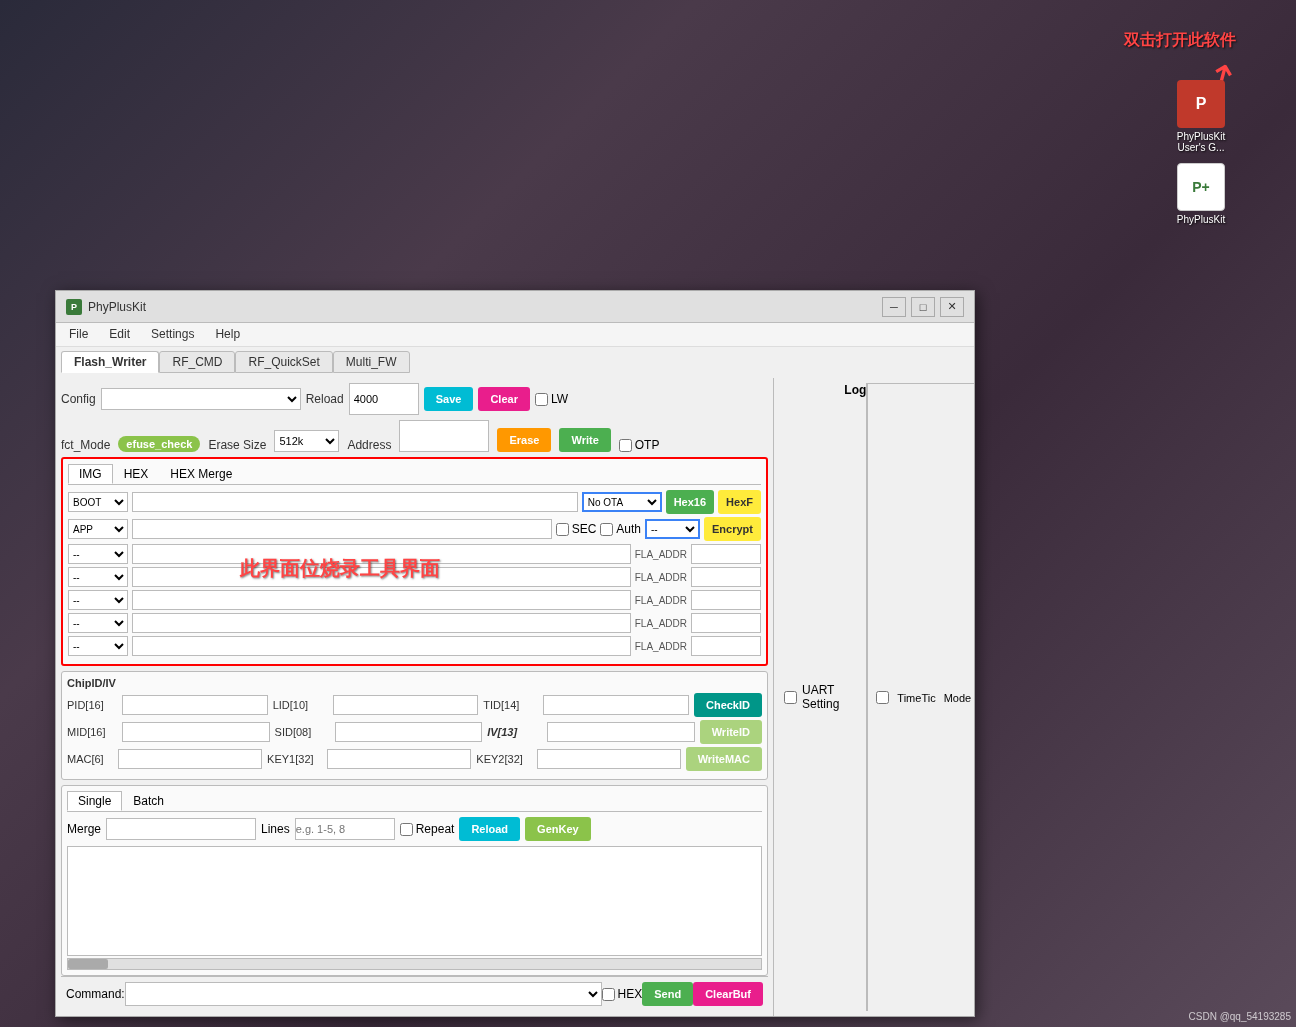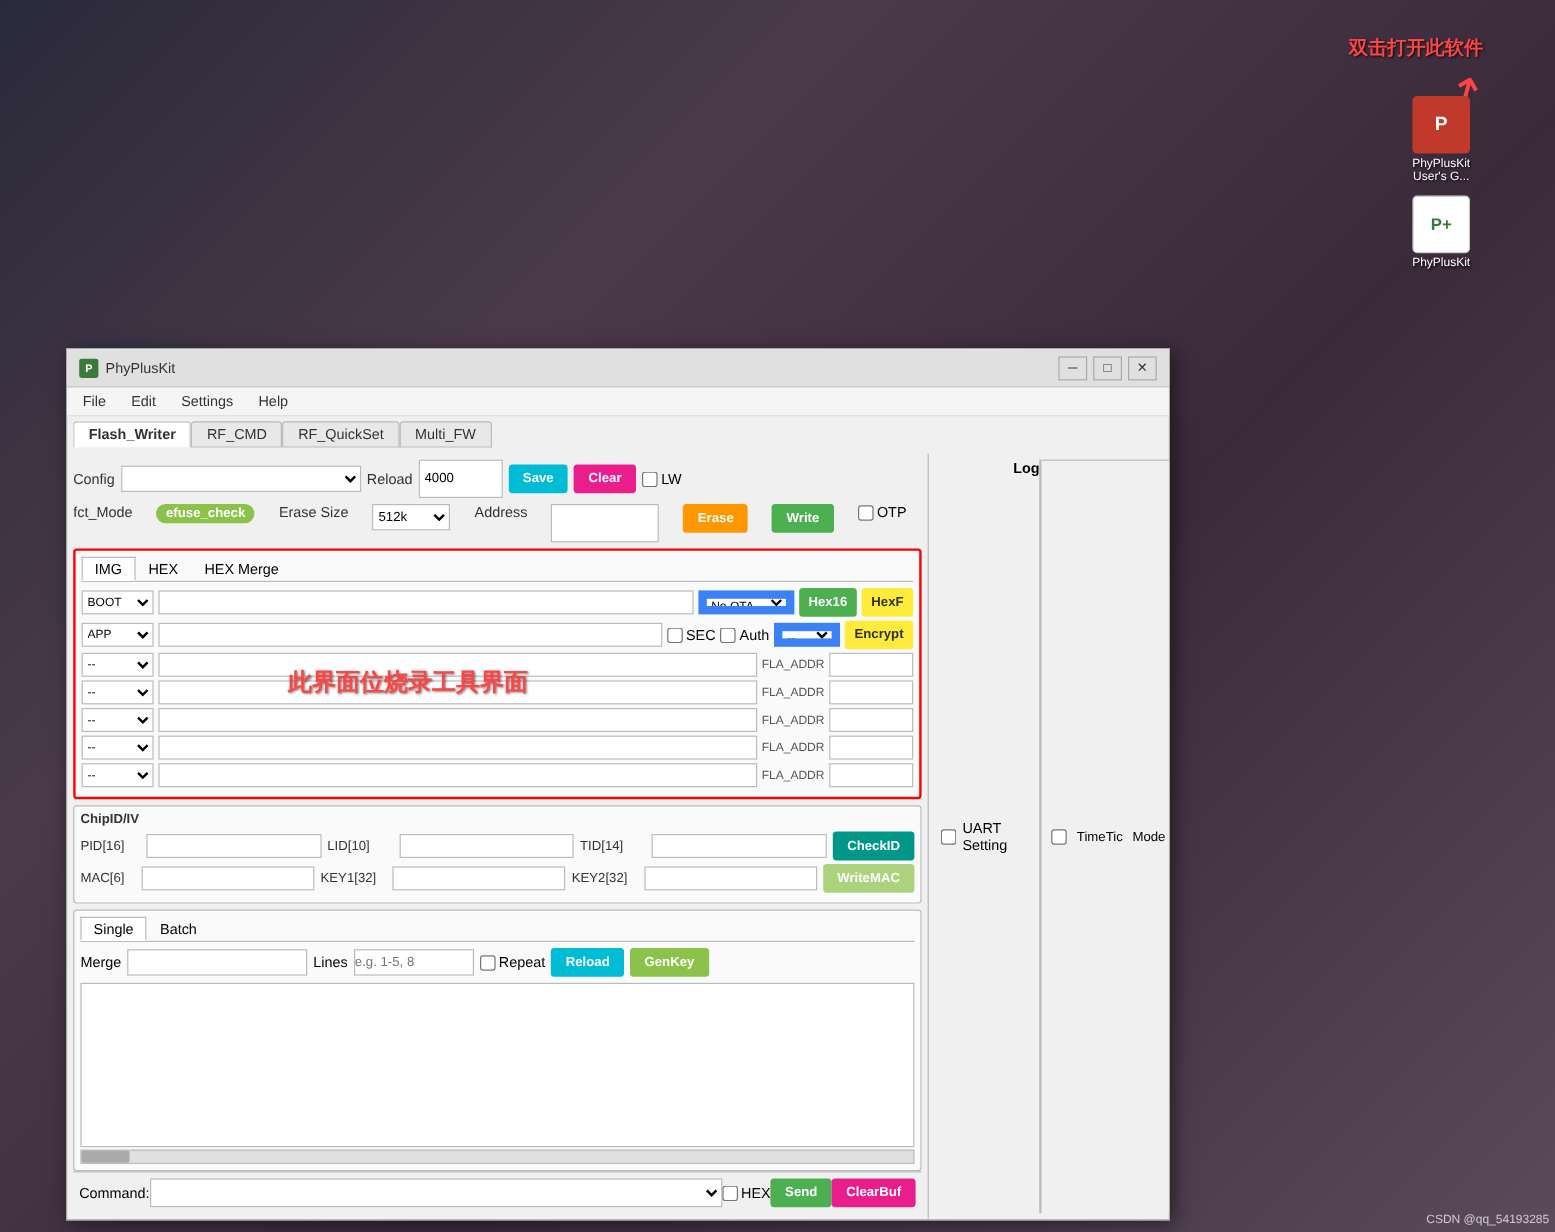--- a/index.html
+++ b/index.html
@@ -255,22 +255,22 @@
 
     .checkbox-row {
       display: flex;
       align-items: center;
       gap: 3px;
     }
 
     
     .mode-row {
       display: flex;
-      align-items: flex-start;
-      gap: 20px;
+      align-items: flex-end;
+      gap: 8px;
       margin-bottom: 5px;
     }
     .mode-badge {
       background: #8bc34a;
       color: white;
       padding: 2px 8px;
       border-radius: 10px;
       font-size: 11px;
       font-weight: bold;
     }
@@ -317,21 +317,21 @@
     }
     .file-input {
       flex: 1;
       height: 20px;
       border: 1px solid #bbb;
       background: white;
       font-size: 10px;
     }
     .small-select {
       height: 20px;
-      border: 7px solid #3b82f6;
+      border: 2px solid #3b82f6;
       background: white;
       font-size: 10px;
       width: 80px;
     }
     .small-input {
       height: 20px;
       border: 1px solid #bbb;
       background: white;
       font-size: 10px;
       width: 70px;
@@ -705,20 +705,29 @@
         <div class="chipid-row">
           <span class="chipid-label">PID[16]</span>
           <input type="text" class="chipid-input" style="">
           <span class="chipid-label" style="width:55px;">LID[10]</span>
           <input type="text" class="chipid-input" style="">
           <span class="chipid-label" style="width:55px;">TID[14]</span>
           <input type="text" class="chipid-input" style="">
           <button class="btn btn-teal" style="font-size:11px;">CheckID</button>
         </div>
 
+        <div class="chipid-row">
+          <span class="chipid-label">MID[16]</span>
+          <input type="text" class="chipid-input" style="">
+          <span class="chipid-label" style="width:55px;">SID[08]</span>
+          <input type="text" class="chipid-input" style="">
+          <span class="chipid-label iv-bold" style="width:55px;">IV[13]</span>
+          <input type="text" class="chipid-input" style="">
+          <button class="btn btn-lime" style="font-size:11px; opacity:0.7;">WriteID</button>
+        </div>
 
         <div class="chipid-row">
           <span class="chipid-label">MAC[6]</span>
           <input type="text" class="chipid-input" style="">
           <span class="chipid-label" style="width:60px;">KEY1[32]</span>
           <input type="text" class="chipid-input" style="">
           <span class="chipid-label" style="width:60px;">KEY2[32]</span>
           <input type="text" class="chipid-input" style="">
           <button class="btn btn-lime" style="font-size:11px; opacity:0.7;">WriteMAC</button>
         </div>

